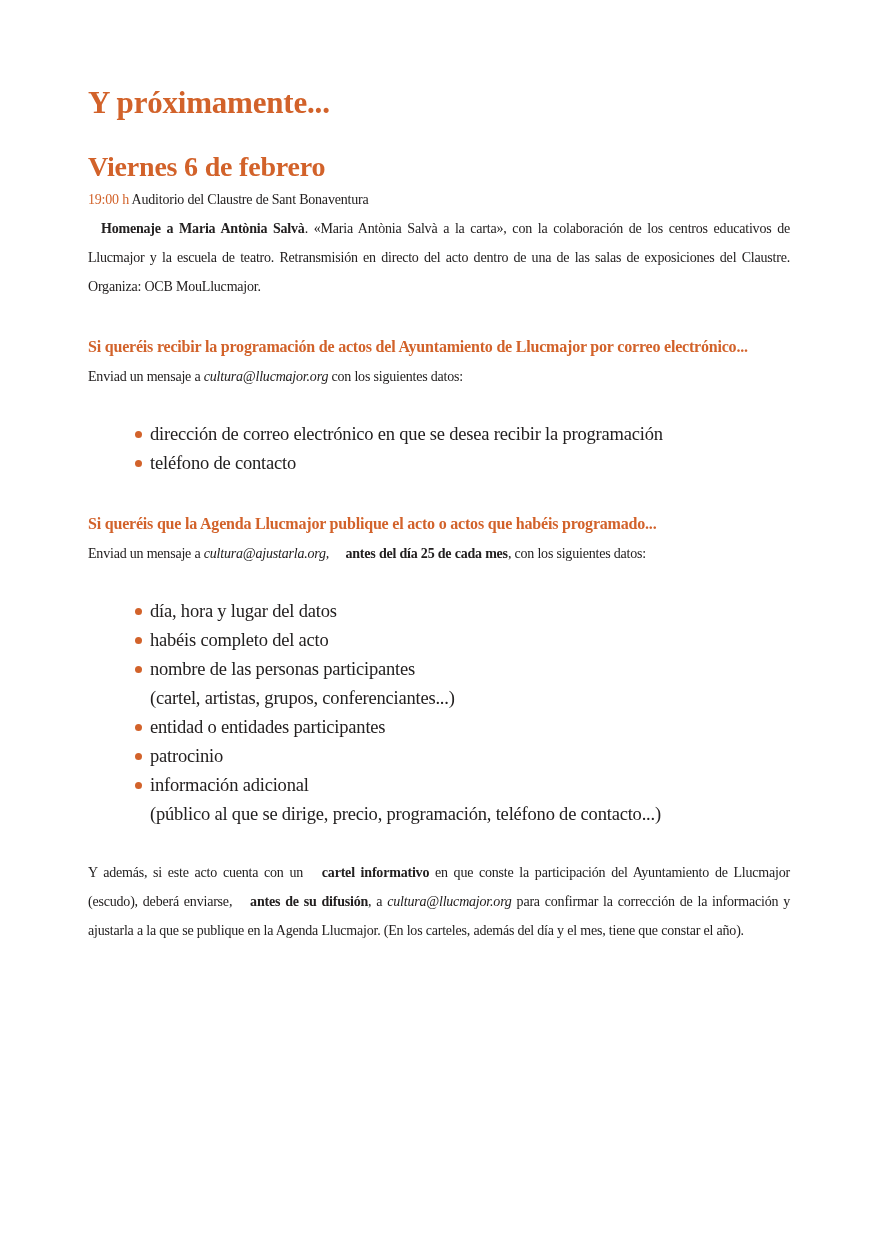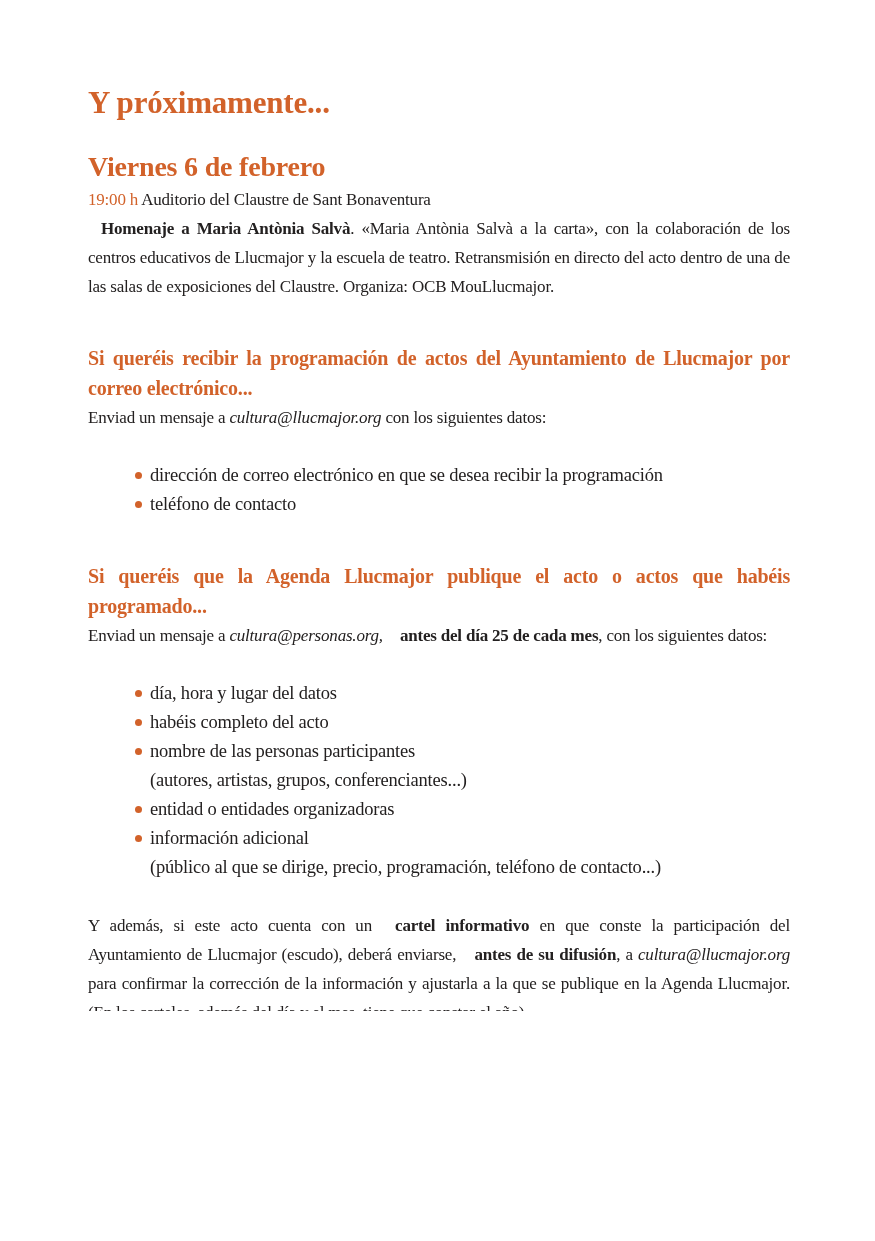--- a/index.html
+++ b/index.html
@@ -27,30 +27,30 @@
     color: #d2622a;
   }
   .date-heading {
     margin: 33px 0 0 0;
     font-size: 28px;
     line-height: 27px;
     font-weight: bold;
     color: #d2622a;
   }
   .body-text {
-    font-size: 17px;
+    font-size: 14px;
     line-height: 29px;
     margin: 0;
   }
   .justify { text-align: justify; }
   .time-venue { margin-top: 5px; }
   .accent { color: #d2622a; }
   .section-heading {
-    margin: 42px 0 0 0;
-    font-size: 20px;
+    margin: 31px 0 0 0;
+    font-size: 16px;
     line-height: 30px;
     font-weight: bold;
     color: #d2622a;
     text-align: justify;
   }
   b { font-weight: bold; margin-left: 13px; }
   i { font-style: italic; }
   ul.bullets {
     list-style: none;
     margin: 29px 0 0 0;
@@ -109,26 +109,27 @@
     <h3 class="section-heading">Si queréis recibir la programación de actos del Ayuntamiento de Llucmajor por correo electrónico...</h3>
     <p class="body-text justify"><span>Enviad un mensaje a </span><i>cultura@llucmajor.org</i><span> con los siguientes datos:</span></p>
     <ul class="bullets">
       <li><span>dirección de correo electrónico en que se desea recibir la programación</span></li>
       <li><span>teléfono de contacto</span></li>
     </ul>
   </section>
 
   <section>
     <h3 class="section-heading">Si queréis que la Agenda Llucmajor publique el acto o actos que habéis programado...</h3>
-    <p class="body-text justify"><span>Enviad un mensaje a </span><i>cultura@personas.org,</i><b> antes del día 25 de cada mes</b><span>, con los siguientes datos:</span></p>
+    <p class="body-text justify"><span>Enviad un mensaje a </span><i>cultura@ajustarla.org,</i><b> antes del día 25 de cada mes</b><span>, con los siguientes datos:</span></p>
     <ul class="bullets">
       <li><span>día, hora y lugar del datos</span></li>
       <li><span>habéis completo del acto</span></li>
-      <li><span>nombre de las personas participantes</span><span class="bullet-note">(autores, artistas, grupos, conferenciantes...)</span></li>
-      <li><span>entidad o entidades organizadoras</span></li>
+      <li><span>nombre de las personas participantes</span><span class="bullet-note">(cartel, artistas, grupos, conferenciantes...)</span></li>
+      <li><span>entidad o entidades participantes</span></li>
+      <li><span>patrocinio</span></li>
       <li><span>información adicional</span><span class="bullet-note">(público al que se dirige, precio, programación, teléfono de contacto...)</span></li>
     </ul>
   </section>
 
   <p class="body-text justify closing"><span>Y además, si este acto cuenta con un </span><b>cartel informativo</b><span> en que conste la participación del Ayuntamiento de Llucmajor (escudo), deberá enviarse, </span><b>antes de su difusión</b><span>, a </span><i>cultura@llucmajor.org</i><span> para confirmar la corrección de la información y ajustarla a la que se publique en la Agenda Llucmajor. (En los carteles, además del día y el mes, tiene que constar el año).</span></p>
 
   <hr class="footer-rule">
   <div class="page-number">6</div>
 
 </div>

